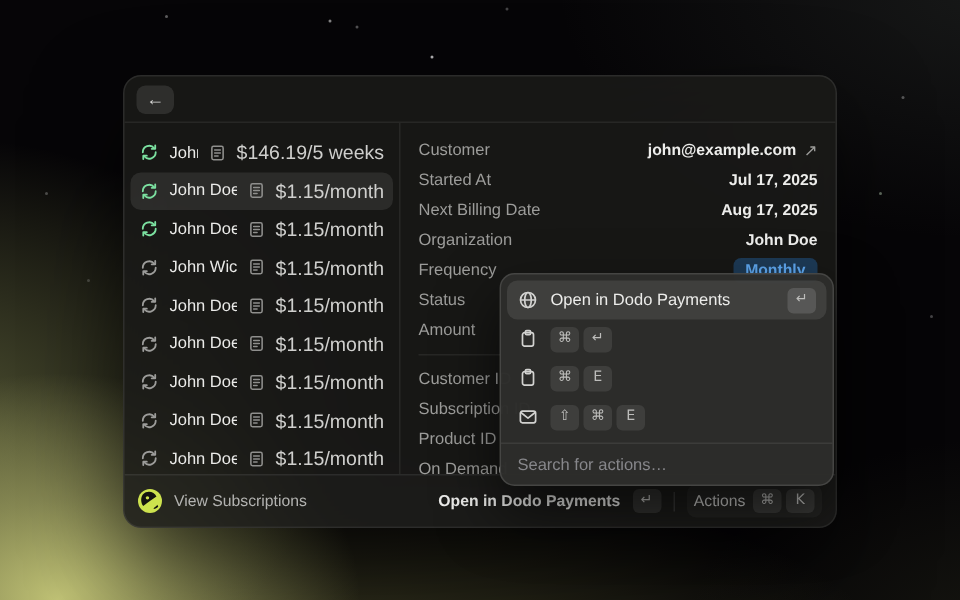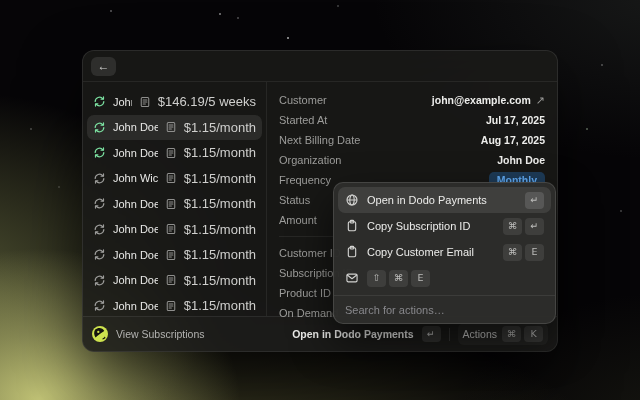--- a/index.html
+++ b/index.html
@@ -398,34 +398,32 @@
           <span class="key">↵</span>
         </span>
   </div>
       <div class="popup-item">
 
     <svg class="p-icon" viewBox="0 0 16 16" fill="none" stroke="currentColor" stroke-width="1.3" stroke-linejoin="round">
       <rect x="3.8" y="3.2" width="8.4" height="10.2" rx="1.6"></rect>
       <rect x="6" y="1.6" width="4" height="3" rx="1"></rect>
     </svg>
 
-    <span class="p-label">Copy Subscription ID</span>
     <span class="keys">
           <span class="key">⌘</span>
           <span class="key">↵</span>
         </span>
   </div>
       <div class="popup-item">
 
     <svg class="p-icon" viewBox="0 0 16 16" fill="none" stroke="currentColor" stroke-width="1.3" stroke-linejoin="round">
       <rect x="3.8" y="3.2" width="8.4" height="10.2" rx="1.6"></rect>
       <rect x="6" y="1.6" width="4" height="3" rx="1"></rect>
     </svg>
 
-    <span class="p-label">Copy Customer Email</span>
     <span class="keys">
           <span class="key">⌘</span>
           <span class="key">E</span>
         </span>
   </div>
       <div class="popup-item">
 
     <svg class="p-icon" viewBox="0 0 16 16" fill="none" stroke="currentColor" stroke-width="1.3" stroke-linecap="round" stroke-linejoin="round">
       <rect x="2.2" y="3.6" width="11.6" height="8.8" rx="1.5"></rect>
       <path d="M2.6 4.6 8 8.8l5.4-4.2"></path>

